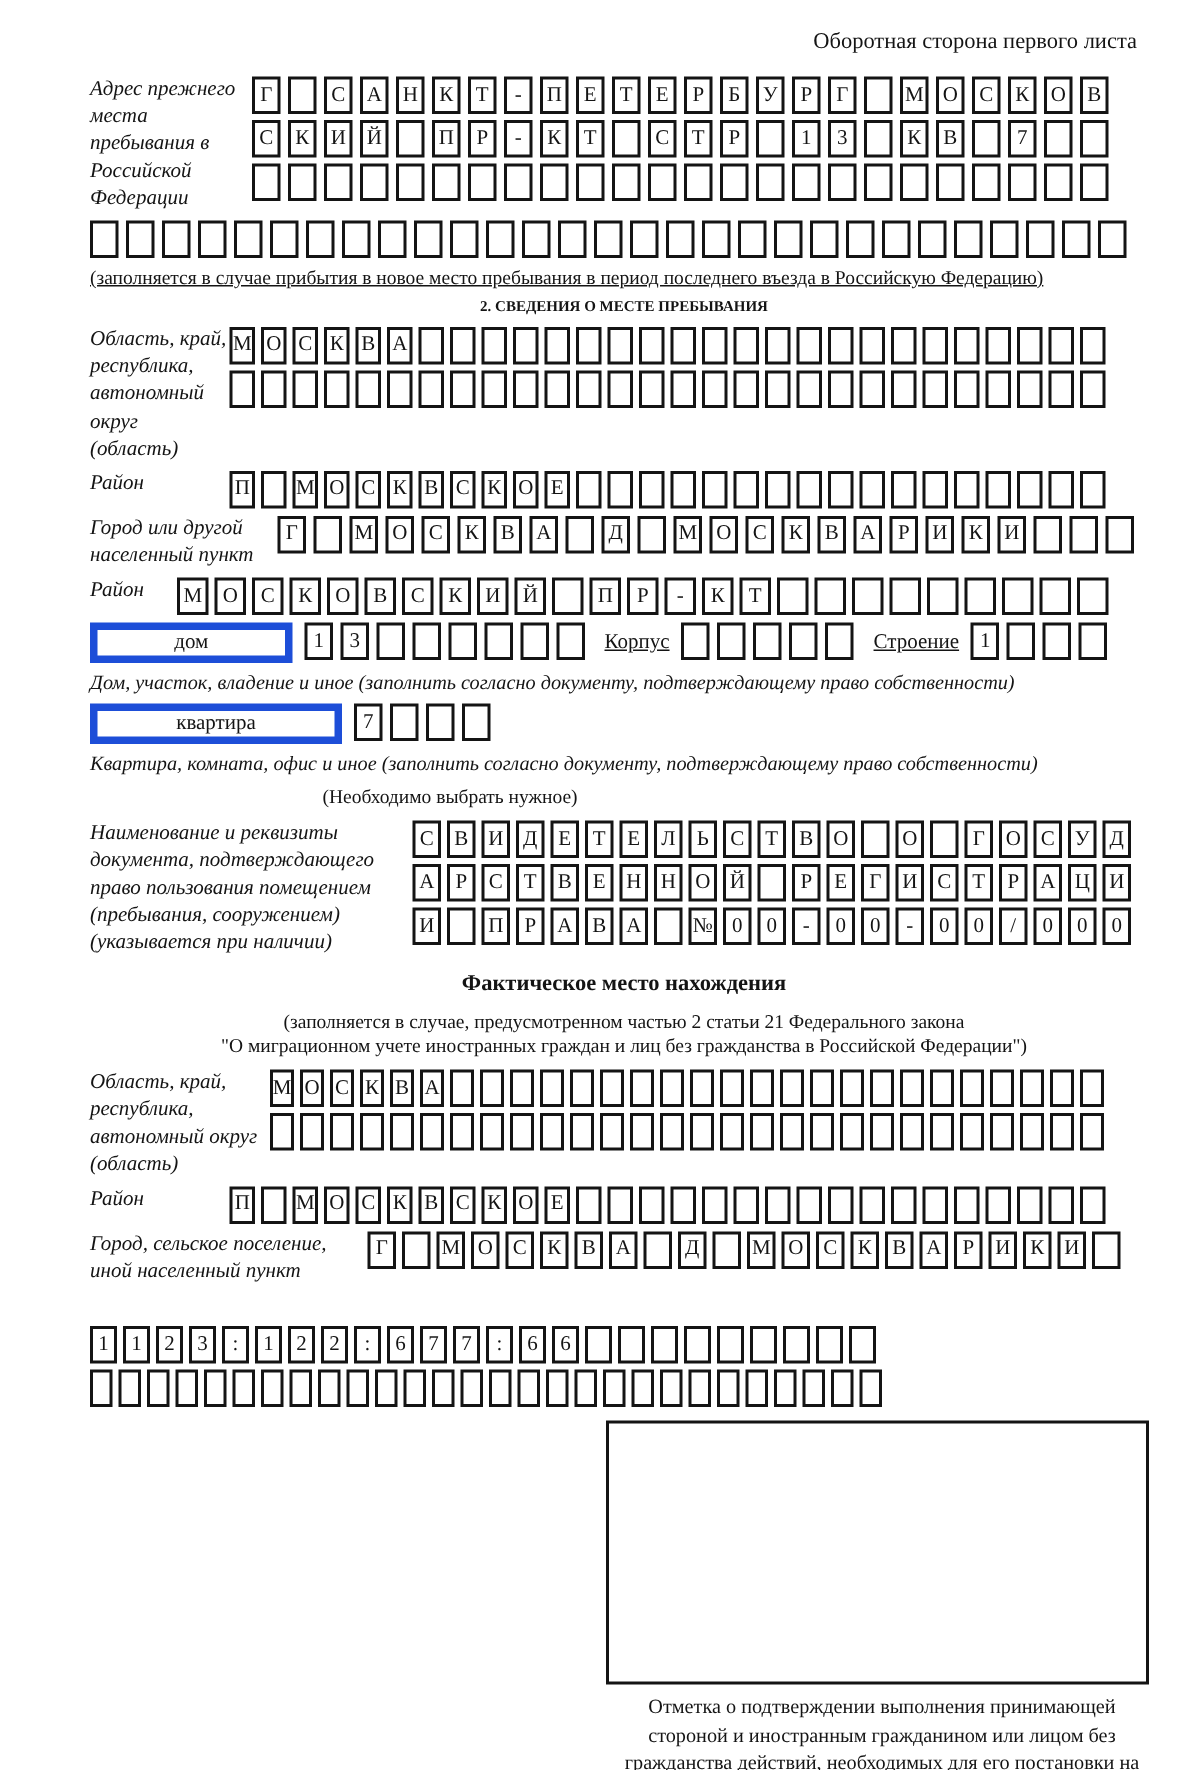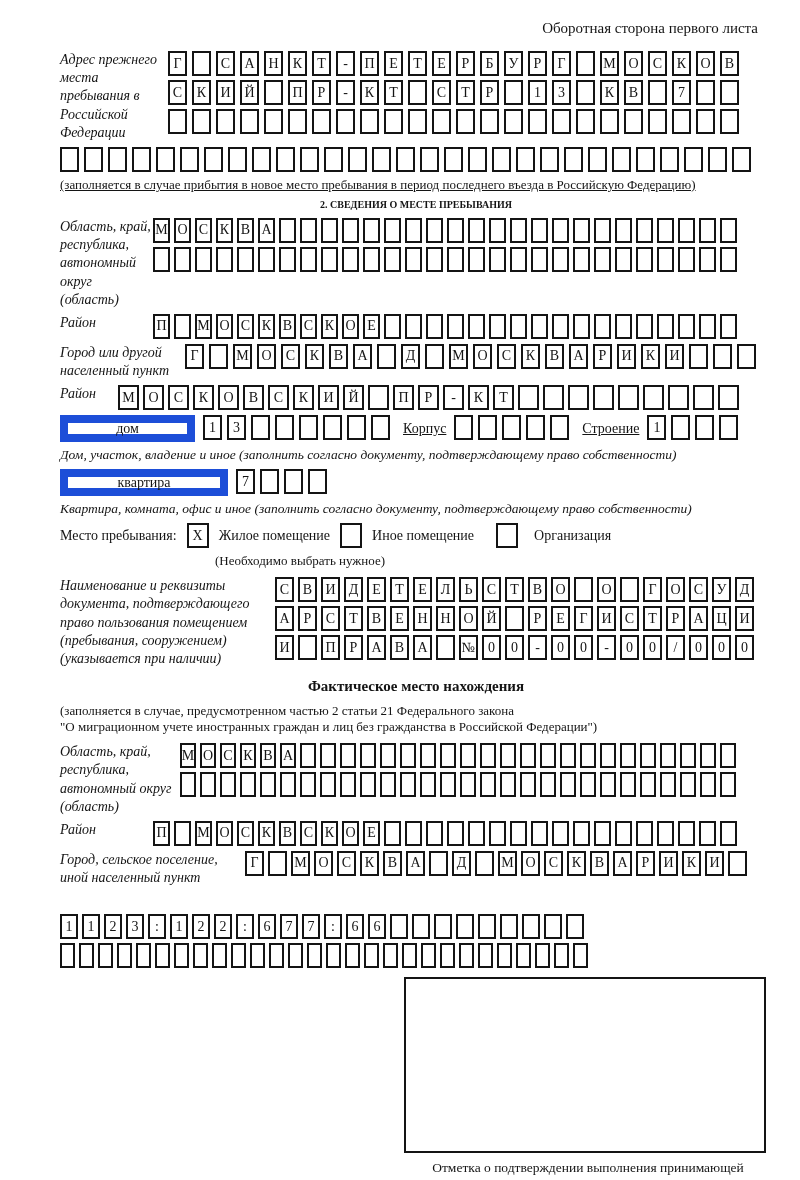--- a/index.html
+++ b/index.html
@@ -30,36 +30,36 @@
   .p23 .cell{width:19px;margin-right:4px;}
   .p22 .cell{width:18px;margin-right:4px;}
   .p20 .cell{width:16px;margin-right:4px;}
   .p19 .cell{width:15px;margin-right:4px;}
 
   .note{font-size:13px;margin:0 0 6px 0;text-decoration:underline;}
   .note-left{font-size:13.5px;text-align:left;margin:0 0 6px 0;font-style:italic;}
   .sec-title{font-weight:bold;font-size:10px;text-align:center;margin:6px 0 8px 0;}
 
   .bigbox{
-    box-sizing:border-box;border:8px solid #1d4ed8;height:27px;
+    box-sizing:border-box;border:5px solid #1d4ed8;height:27px;
     display:flex;align-items:center;justify-content:center;
     font-size:14px;background:#fff;flex-shrink:0;
   }
   .mid-label{font-size:14px;line-height:27px;margin:0 8px;flex-shrink:0;text-decoration:underline;}
 
   .cbox{
     box-sizing:border-box;width:22px;height:25px;border:2px solid #141414;
     display:inline-flex;align-items:center;justify-content:center;
     font-size:14px;background:#fff;flex-shrink:0;margin:0 10px;
   }
   .optlbl{font-size:14px;line-height:25px;flex-shrink:0;}
   .choose-note{font-size:13px;margin:0 0 8px 155px;width:350px;text-align:left;}
 
   .fact-title{font-weight:bold;font-size:15px;text-align:center;margin:10px 0 8px 0;}
-  .fact-note{font-size:13px;text-align:left;margin:0;}
+  .fact-note{font-size:13px;text-align:center;margin:0;}
   .mt22{margin-top:22px;}
 
   .stamp-wrap{display:flex;justify-content:flex-end;margin-top:4px;padding-right:0;}
   .stamp-col{width:368px;}
   .stamp-box{box-sizing:border-box;width:362px;height:176px;border:2px solid #141414;background:#fff;}
   .stamp-caption{font-size:13.5px;line-height:1.35;text-align:center;margin-top:6px;width:368px;}
 </style>
 </head>
 <body>
 
@@ -380,29 +380,20 @@
     <div class="bigbox" style="width:168px;">квартира</div>
     <div class="cells p24" style="margin-left:8px;">
         <span class="cell">7</span>
         <span class="cell"></span>
         <span class="cell"></span>
         <span class="cell"></span>
       </div>
   </div>
   <div class="note-left">Квартира, комната, офис и иное (заполнить согласно документу, подтверждающему право собственности)</div>
 
-  <div class="frow">
-    <div class="optlbl">Место пребывания:</div>
-    <span class="cbox">X</span>
-    <span class="optlbl">Жилое помещение</span>
-    <span class="cbox"></span>
-    <span class="optlbl">Иное помещение</span>
-    <span class="cbox" style="margin-left:22px;margin-right:16px;"></span>
-    <span class="optlbl">Организация</span>
-  </div>
   <div class="choose-note">(Необходимо выбрать нужное)</div>
 
   <div class="frow">
     <div class="rlabel w205">Наименование и реквизиты документа, подтверждающего право пользования помещением (пребывания, сооружением) (указывается при наличии)</div>
     <div class="cellstack" style="margin-left:10px;">
       <div class="cells p23">
           <span class="cell">С</span>
           <span class="cell">В</span>
           <span class="cell">И</span>
           <span class="cell">Д</span>

